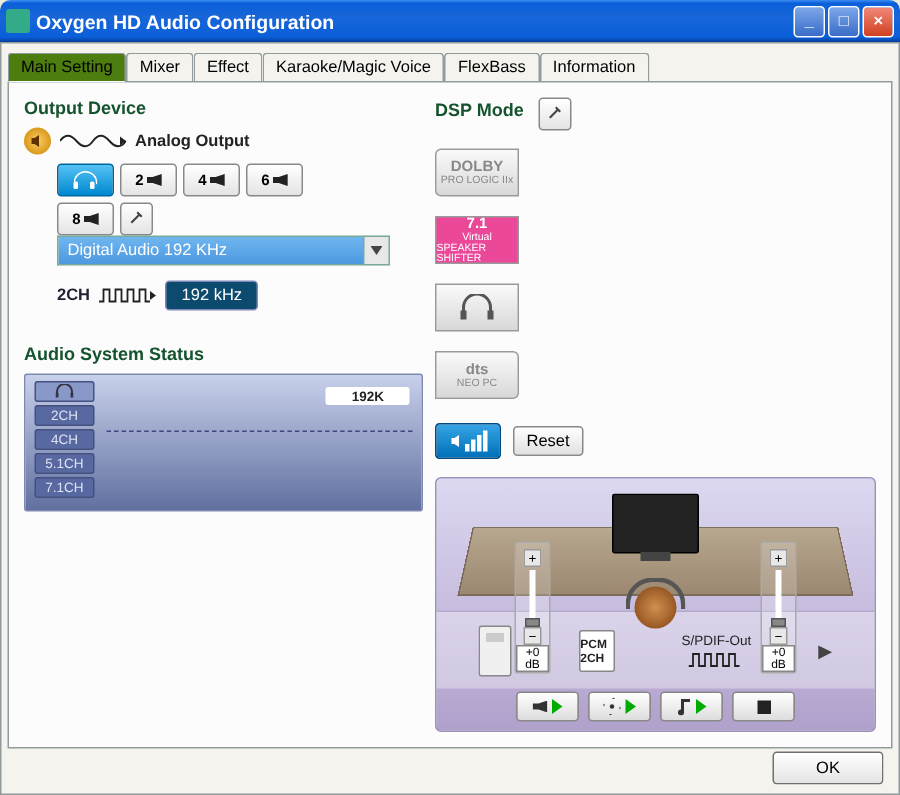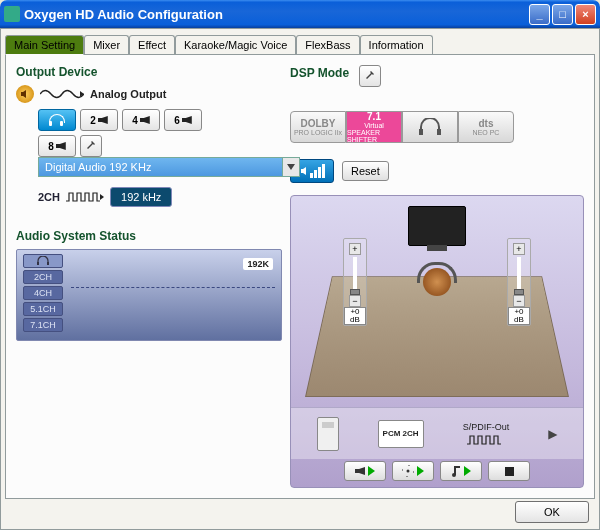--- a/index.html
+++ b/index.html
@@ -40,42 +40,42 @@
   .chan-row { display: flex; gap: 4px; margin-left: 22px; flex-wrap: wrap; }
   .chan-btn { width: 38px; height: 22px; background: linear-gradient(to bottom,#fff,#e4e4e4); border: 1px solid #888; border-radius: 3px; display: flex; align-items: center; justify-content: center; font-size: 10px; font-weight: bold; gap: 2px; cursor:pointer; }
   .chan-btn.active { background: linear-gradient(to bottom,#55c2f4,#0088d0); border-color: #0066a0; color: #fff; }
   .spk-mini { width:10px; height:8px; background:#222; clip-path: polygon(0 25%, 40% 25%, 100% 0, 100% 100%, 40% 75%, 0 75%); }
   .headphone-shape { width: 16px; height: 12px; position:relative; }
   .headphone-shape::before { content:''; position:absolute; width:14px; height:8px; border:1.5px solid #fff; border-bottom:none; border-radius: 8px 8px 0 0; left:0; top:0; }
   .headphone-shape::after { content:''; position:absolute; width:3px; height:5px; background:#fff; border-radius:1px; bottom:0; left:0; box-shadow: 11px 0 0 #fff; }
   .tool-btn { width: 22px; height: 22px; background: linear-gradient(to bottom,#fff,#e4e4e4); border: 1px solid #888; border-radius: 3px; display:flex; align-items:center; justify-content:center; cursor:pointer; }
   .hammer { width:12px; height:12px; }
   
-  .spdif-select { margin-left: 22px; width: 262px; position: relative; }
+  .spdif-select { margin-left: 22px; width: 222px; position: relative; }
   .spdif-select .selwrap { display:flex; }
   .spdif-select .selval { flex:1; background: linear-gradient(to bottom,#6fb6ef,#4d98e0); color:#fff; border:1px solid #7a9; border-right:none; font-size:11px; padding: 3px 6px; }
   .spdif-select .selbtn { width:18px; background:#e8e8e8; border:1px solid #7a9; display:flex; align-items:center; justify-content:center; cursor:pointer; }
   .selbtn svg{ width:8px; height:6px; }
   
   .spdif-info { margin-left: 22px; margin-top: 10px; display:flex; align-items:center; gap:6px; }
   .badge2ch { font-size:11px; font-weight:bold; color:#223; }
   .ratepill { background:#0c4a6e; color:#fff; font-size:11px; padding:3px 10px; border-radius:3px; border:1px solid #7f88b8;}
   
   
   .status-panel { background: linear-gradient(to bottom,#c8d0ea 0%, #6070a0 100%); border:1px solid #8088b0; height: 92px; border-radius:2px; padding:4px 6px; position:relative; display:flex; gap:8px; }
   .status-left { display:flex; flex-direction:column; gap:2px; font-size:9px; color:#dde3f4; width:40px; }
   .stat-chip { background:#5868a0; border:1px solid #455080; border-radius:2px; height:14px; display:flex; align-items:center; justify-content:center; }
   .stat-chip.icon { background:#8898c8; color:#333;}
   .status-mid { flex:1; position:relative; }
   .dashline { position:absolute; top:40%; left:0; right:0; border-top:1px dashed #3a4880; }
-  .status-rate { position:absolute; right:2px; top:4px; background:#fff; color:#222; font-size:9px; font-weight:bold; padding:1px 4px; border-radius:2px; }
+  .status-rate { position:absolute; right:2px; top:4px; background:#fff; color:#222; font-size:9px; font-weight:bold; padding:1px 17px; border-radius:2px; }
   
   
   .dsp-head { display:flex; align-items:center; gap:10px; }
-  .dsp-btns { display:flex; gap:0; margin-top:16px; }
+  .dsp-btns { display:flex; gap:13px; margin-top:4px;flex-direction:column; }
   .dsp-btn { width:56px; height:32px; background: linear-gradient(to bottom,#fafafa,#d8d8d8); border:1px solid #999; display:flex; flex-direction:column; align-items:center; justify-content:center; font-size:7px; color:#888; cursor:pointer; }
   .dsp-btn:first-child{ border-radius:4px 0 0 4px;}
   .dsp-btn:last-child{ border-radius:0 4px 4px 0;}
   .dsp-btn.active { background:#ec4899; color:#fff; }
   .dsp-btn .big{ font-size:10px; font-weight:bold;}
   
   .reset-row { display:flex; align-items:center; gap:8px; margin-top:8px;}
   .vol-btn { width:44px; height:24px; background:linear-gradient(to bottom,#36a4e4,#0070b8); border:1px solid #004880; border-radius:3px; display:flex; align-items:center; justify-content:center; cursor:pointer; }
   .vol-bars { display:flex; gap:1px; align-items:flex-end; }
   .vol-bars span{ width:3px; background:#fff; }
@@ -93,21 +93,21 @@
   .vslider.left{ left:52px; } .vslider.right{ right:52px; }
   .vs-plus, .vs-minus { width:12px;height:12px; background:#e8e8e8; border:1px solid #999; font-size:9px; display:flex;align-items:center;justify-content:center;cursor:pointer;}
   .vs-track{ width:4px; flex:1; background:#fff; margin:2px 0; position:relative;}
   .vs-thumb{ position:absolute; left:-3px; top:32px; width:10px; height:6px; background:#888; border:1px solid #555;}
   .vs-readout{ width:22px; height:18px; background:#fff; border:1px solid #888; font-size:8px; display:flex; flex-direction:column; align-items:center; justify-content:center; line-height:1;}
   
   .chain-row { height:52px; background:rgba(255,255,255,0.35); border-top:1px solid #b0a8c8; display:flex; align-items:center; justify-content:space-around; padding:2px 6px; }
   .chain-item{ display:flex; flex-direction:column; align-items:center; gap:2px; font-size:9px; color:#222;}
   .pc-box{ width:22px; height:34px; background:#f0f0f0; border:1px solid #888; border-radius:2px; position:relative;}
   .pc-box::before{content:''; position:absolute; top:4px; left:4px; right:4px; height:6px; background:#ccc;}
-  .pcm-box{ width:46px; height:28px; background:#fff; border:1px solid #888; border-radius:2px; display:flex; align-items:center; justify-content:center; font-size:8px; font-weight:bold;}
+  .pcm-box{ width:24px; height:28px; background:#fff; border:1px solid #888; border-radius:2px; display:flex; align-items:center; justify-content:center; font-size:8px; font-weight:bold;}
   .decoder-box{ width:54px; height:24px; background:linear-gradient(to bottom,#444,#111); border:1px solid #000; border-radius:2px; }
   .pulse-svg{ width:38px; height:12px; }
   .arrow-r{ font-size:12px; color:#444; }
   
   .play-row { height:28px; display:flex; align-items:center; justify-content:center; gap:6px; padding-bottom:4px;}
   .play-btn{ width:42px; height:20px; background:linear-gradient(to bottom,#fff,#ddd); border:1px solid #888; border-radius:3px; display:flex; align-items:center; justify-content:center; gap:3px; cursor:pointer; }
   .tri-play{ width:0;height:0;border-left:7px solid #0a0; border-top:5px solid transparent; border-bottom:5px solid transparent;}
   .sq-stop{ width:9px;height:9px; background:#222;}
   
   

